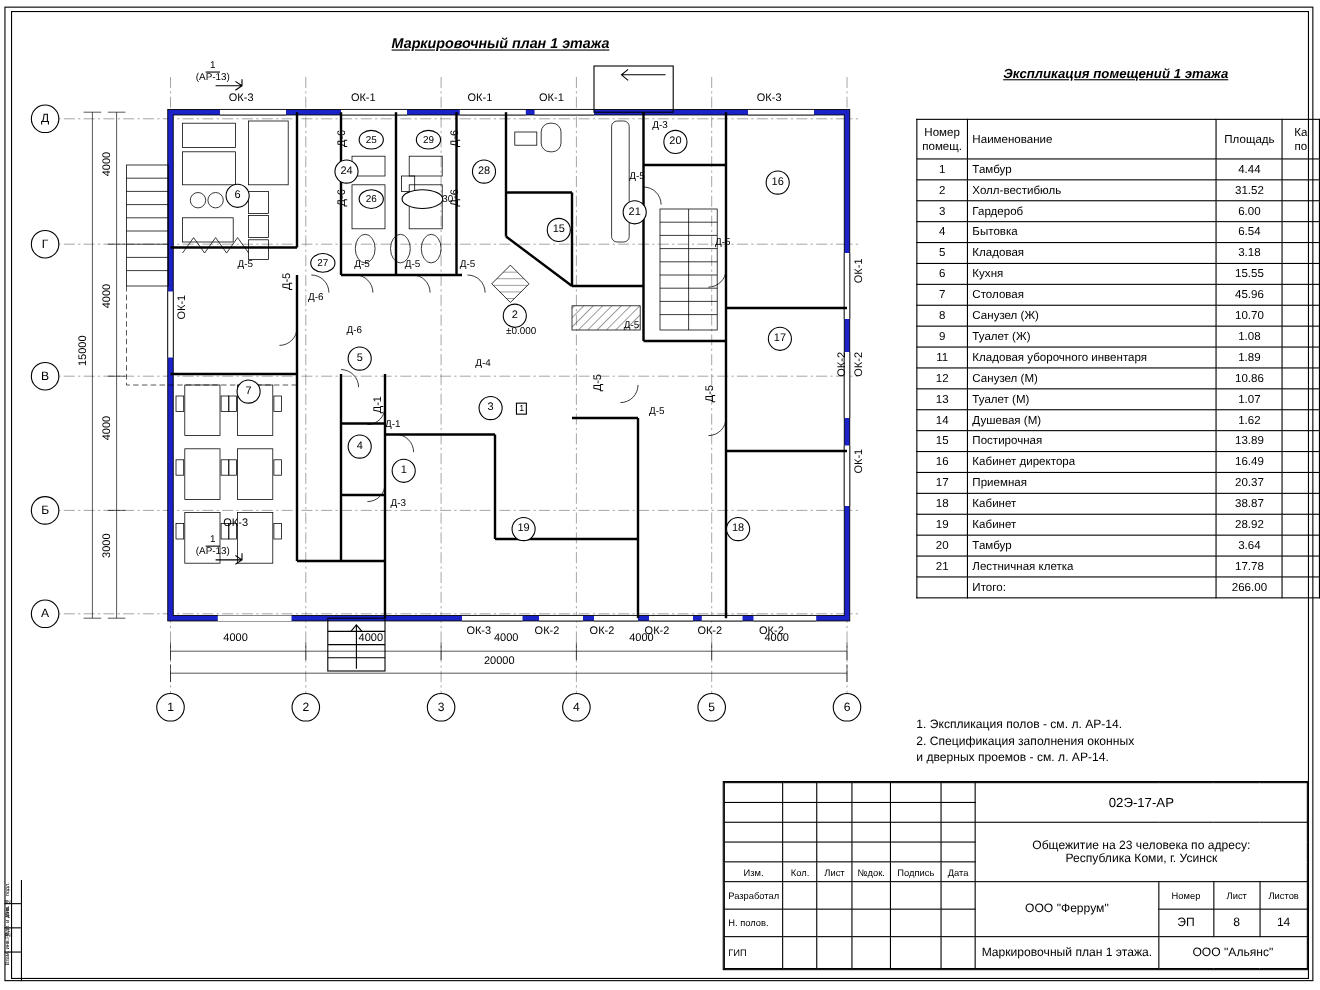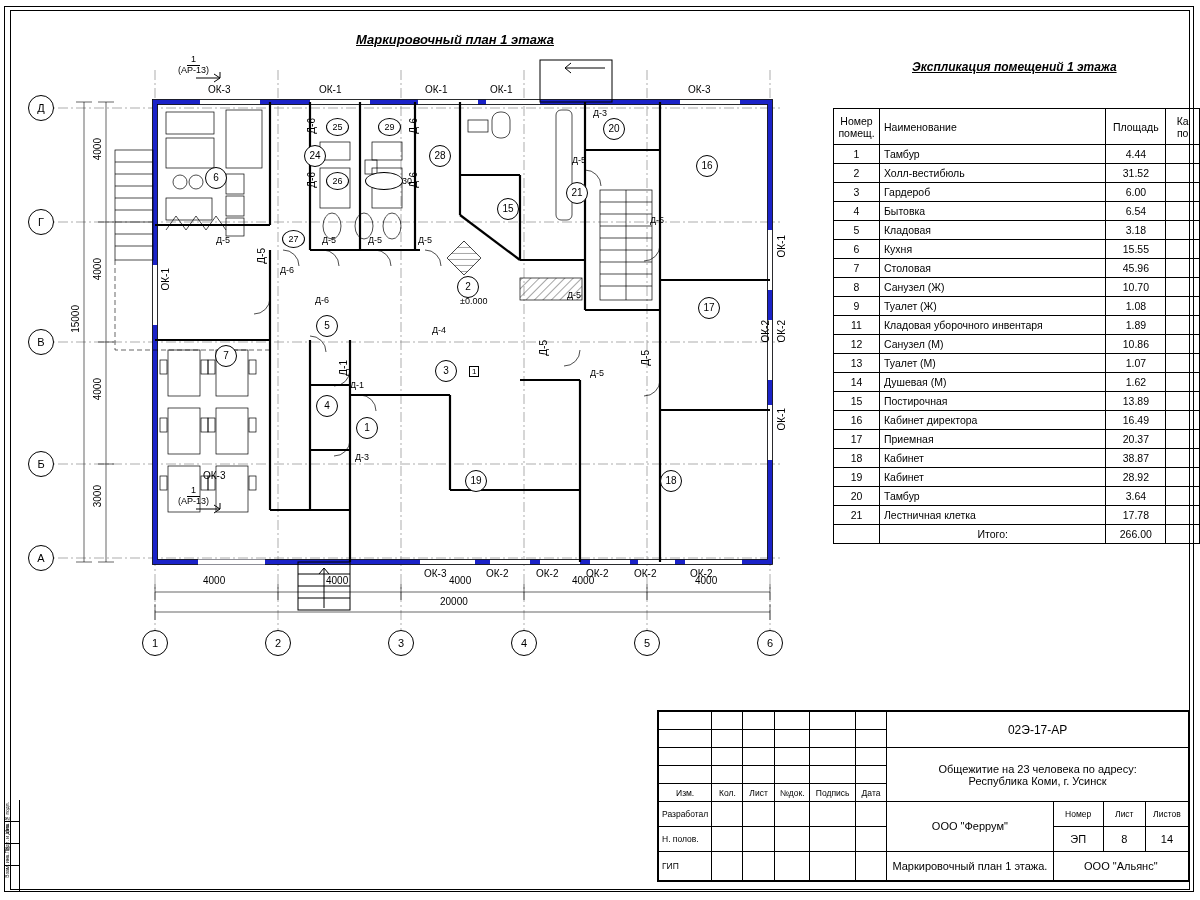--- a/index.html
+++ b/index.html
@@ -91,21 +91,21 @@
     vertical-align: middle;
   }
   .expl-table th {
     font-size: 10.5px;
     height: 36px;
   }
   .col-num { width: 46px; text-align: center; }
   .col-name { width: 230px; text-align: left; padding-left: 8px; }
   .col-area { width: 60px; text-align: center; }
   .col-cat { width: 34px; text-align: center; }
-  .total-label { text-align: center; padding-right: 6px; }
+  .total-label { text-align: left; padding-right: 6px; }
 
   
   .notes {
     position: absolute;
     left: 833px; top: 652px;
     font-size: 11px;
     line-height: 1.35;
     white-space: pre-line;
   }
 
@@ -707,20 +707,23 @@
         </tr>
       <tr>
         <td class="col-num"></td>
         <td class="col-name total-label">Итого:</td>
         <td class="col-area">266.00</td>
         <td class="col-cat"></td>
       </tr>
     </tbody>
   </table>
 
+  <div class="notes">1. Экспликация полов - см. л. АР-14.
+2. Спецификация заполнения оконных
+    и дверных проемов - см. л. АР-14.</div>
 
   <div class="stamp">
     <table>
       <colgroup>
         <col style="width:40px">
           <col style="width:32px">
           <col style="width:32px">
           <col style="width:36px">
           <col style="width:46px">
           <col style="width:32px">

